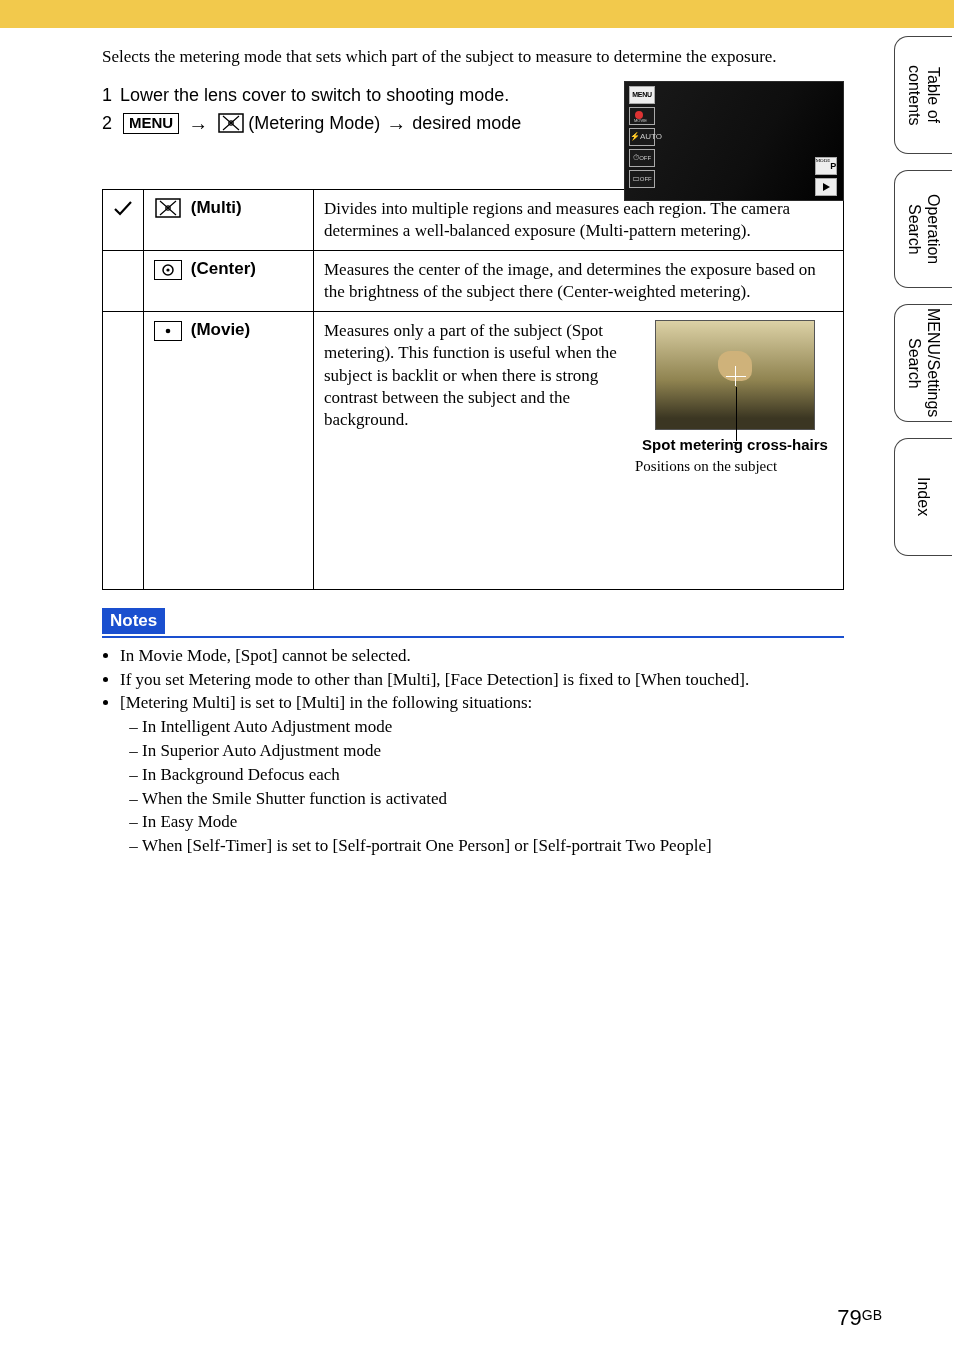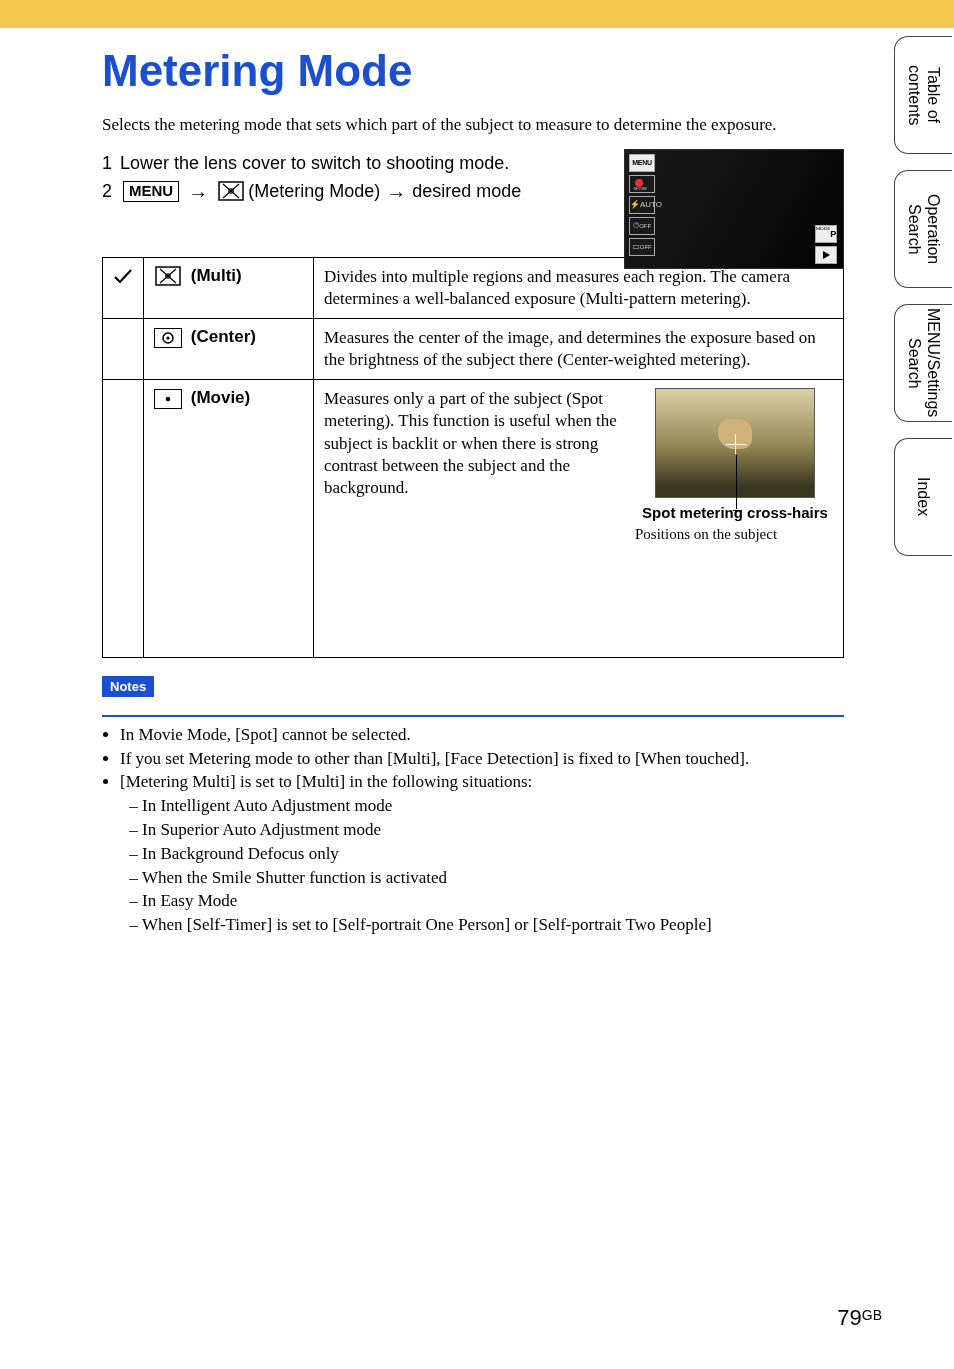--- a/index.html
+++ b/index.html
@@ -67,21 +67,21 @@
     .crosshair-h { position:absolute; top:55px; left:70px; width:20px; height:1px; background:#fff; }
     .spot-blob { position:absolute; top:30px; left:62px; width:34px; height:30px; background:#cfb27a; border-radius:12px 14px 10px 16px; }
     .pointer-line { position:absolute; left:80px; top:66px; width:1px; height:54px; background:#000; }
     .pointer-line::after { content:""; position:absolute; bottom:-2px; left:-3px; width:7px; height:1px; background:#000; }
     .spot-caption { font-family: Arial, Helvetica, sans-serif; font-weight:bold; font-size:15px; line-height:1.25;text-align:center; }
     .spot-subcaption { font-size:15px; margin-top:2px; }
 
     .notes-section { margin-top: 18px; }
     .notes-badge {
       display:inline-block; background:#1a4fcf; color:#fff; font-family:Arial, Helvetica, sans-serif;
-      font-weight:bold; font-size:13px; padding:3px 8px; margin-bottom:20px;
+      font-weight:bold; font-size:17px; padding:3px 8px; margin-bottom:4px;
     }
     .notes-line { height:2px; background:#1a4fcf; margin-top:-2px; margin-bottom:6px; }
     .notes-list { list-style: disc; padding-left: 18px; font-size:17px; line-height:1.4; }
     .sub-list { list-style: "– "; padding-left: 22px; }
 
     .side-tabs { position:absolute; right:0; top:36px; width:60px; }
     .side-tab {
       width:58px; height:118px; border:1.5px solid #444; border-right:none;
       border-radius:14px 0 0 14px; background:#fff; margin-bottom:16px;
       display:flex; align-items:center; justify-content:center;
@@ -98,21 +98,20 @@
 <div class="top-bar"></div>
 
 <div class="side-tabs">
   <a class="side-tab">Table of contents</a>
   <a class="side-tab">Operation Search</a>
   <a class="side-tab">MENU/Settings Search</a>
   <a class="side-tab">Index</a>
 </div>
 
 <div class="content">
-  <h1 class="page-title">Metering Mode</h1>
   <p class="intro">Selects the metering mode that sets which part of the subject to measure to determine the exposure.</p>
 
   <div class="steps-wrap">
     <div class="step-row">
       <span class="step-num">1</span>
       <span>Lower the lens cover to switch to shooting mode.</span>
     </div>
     <div class="step-row">
       <span class="step-num">2</span>
       <span class="menu-badge">MENU</span>
@@ -227,21 +226,21 @@
     <span class="notes-badge">Notes</span>
     <div class="notes-line"></div>
     <ul class="notes-list">
       <li>In Movie Mode, [Spot] cannot be selected.</li>
       <li>If you set Metering mode to other than [Multi], [Face Detection] is fixed to [When touched].</li>
       <li>
         <span>[Metering Multi] is set to [Multi] in the following situations:</span>
         <ul class="sub-list">
           <li>In Intelligent Auto Adjustment mode</li>
           <li>In Superior Auto Adjustment mode</li>
-          <li>In Background Defocus only</li>
+          <li>In Background Defocus each</li>
           <li>When the Smile Shutter function is activated</li>
           <li>In Easy Mode</li>
           <li>When [Self-Timer] is set to [Self-portrait One Person] or [Self-portrait Two People]</li>
         </ul>
       </li>
     </ul>
   </div>
 </div>
 
 <div class="page-num">

